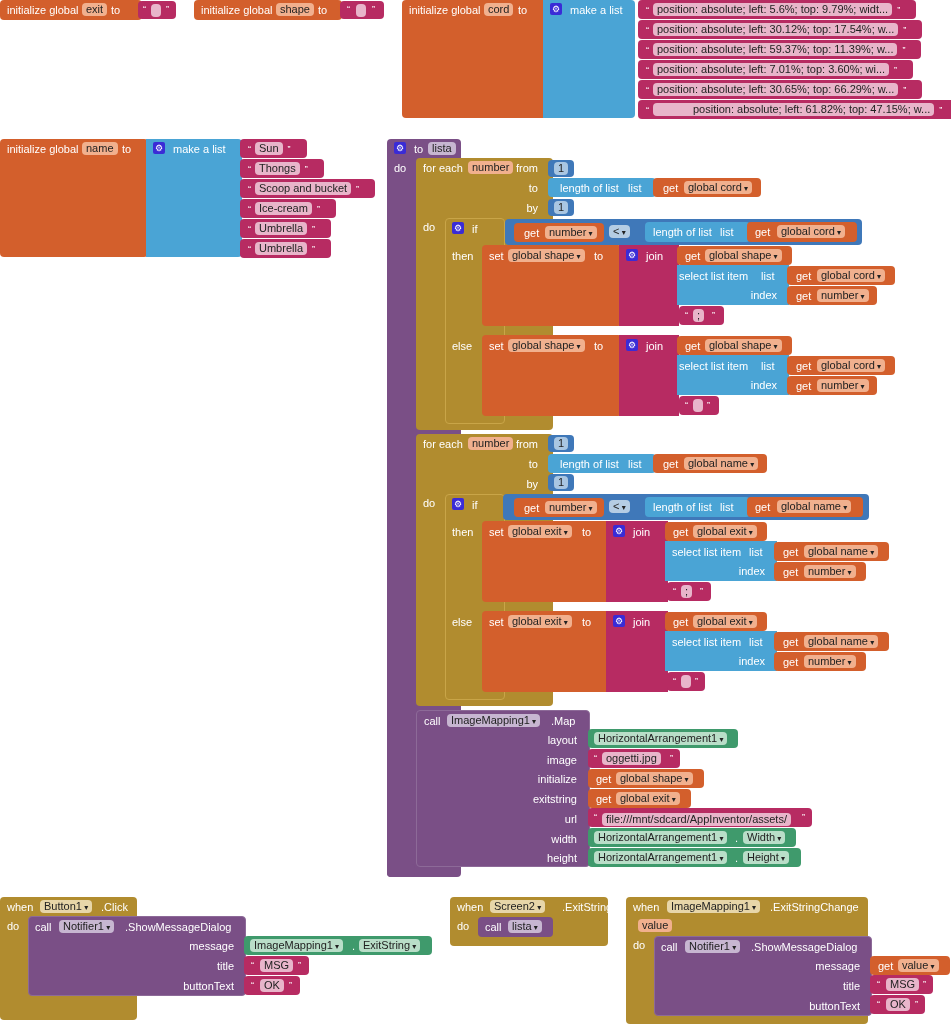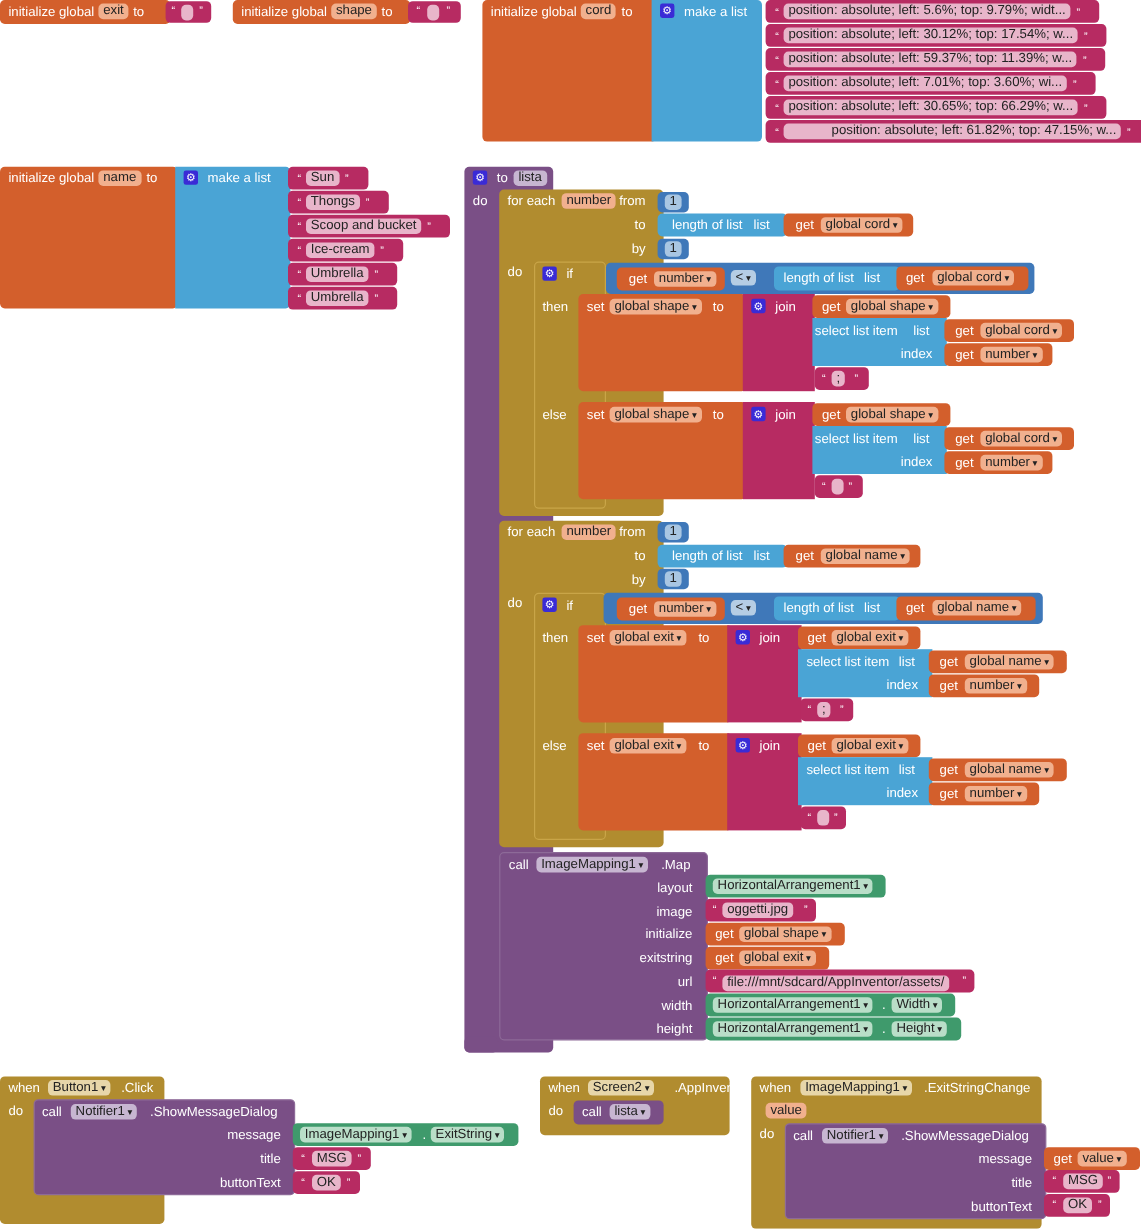--- a/index.html
+++ b/index.html
@@ -434,21 +434,21 @@
 </div>
 <div class="blk pink" style="left:244px;top:976px;width:56px;height:19px;">
   <span class="q" style="left:7px;top:3px;">“</span>
   <span class="fld pk" style="left:16px;top:3px;">OK</span>
   <span class="q" style="left:45px;top:3px;">”</span>
 </div>
 
 <div class="blk olive" style="left:450px;top:897px;width:158px;height:49px;">
   <span class="txt" style="left:7px;top:3px;">when</span>
   <span class="fld gd dd" style="left:40px;top:3px;">Screen2</span>
-  <span class="txt" style="left:112px;top:3px;">.AppInventor</span>
+  <span class="txt" style="left:112px;top:3px;">.ExitString</span>
   <span class="txt" style="left:7px;top:22px;">do</span>
 </div>
 <div class="blk purple" style="left:478px;top:917px;width:75px;height:20px;">
   <span class="txt" style="left:7px;top:3px;">call</span>
   <span class="fld pu dd" style="left:30px;top:3px;">lista</span>
 </div>
 
 <div class="blk olive" style="left:626px;top:897px;width:242px;height:127px;">
   <span class="txt" style="left:7px;top:3px;">when</span>
   <span class="fld gd dd" style="left:41px;top:3px;">ImageMapping1</span>

